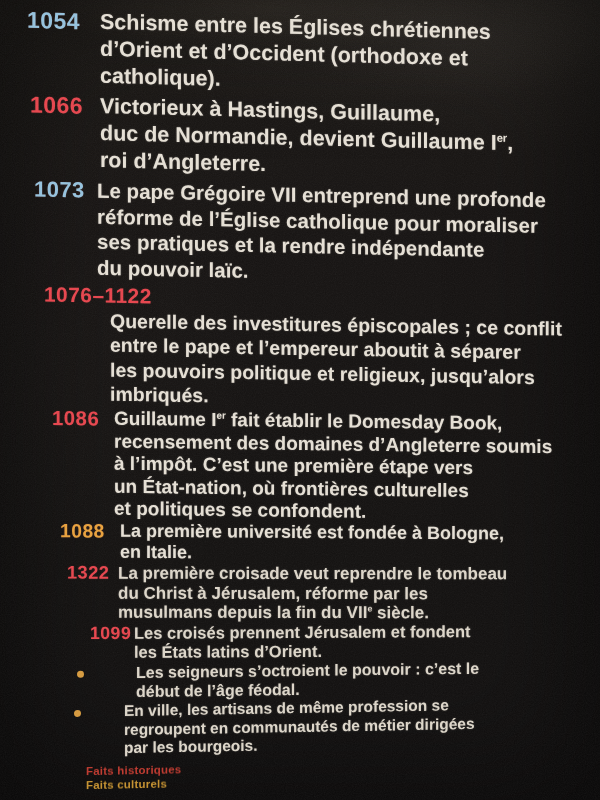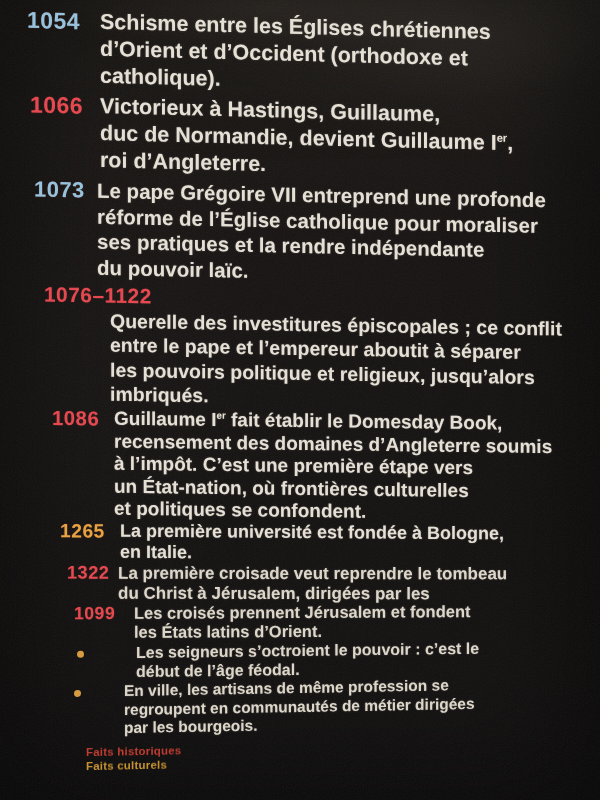--- a/index.html
+++ b/index.html
@@ -126,35 +126,36 @@
           <span class="date" style="color: rgb(232, 69, 77); text-align: center;">1086</span>
           <div class="lines">
             <div class="line">Guillaume I<sup>er</sup> fait établir le Domesday Book,</div>
             <div class="line">recensement des domaines d’Angleterre soumis</div>
             <div class="line">à l’impôt. C’est une première étape vers</div>
             <div class="line">un État-nation, où frontières culturelles</div>
             <div class="line">et politiques se confondent.</div>
           </div>
         </div>
         <div class="entry">
-          <span class="date" style="color: rgb(234, 162, 60);">1265</span>
+          <span class="date" style="color: rgb(234, 162, 60);">1088</span>
           <div class="lines">
             <div class="line">La première université est fondée à Bologne,</div>
             <div class="line">en Italie.</div>
           </div>
         </div>
         <div class="entry">
           <span class="date" style="color: rgb(232, 69, 77);">1322</span>
           <div class="lines">
             <div class="line">La première croisade veut reprendre le tombeau</div>
-            <div class="line">du Christ à Jérusalem, dirigées par les</div>
+            <div class="line">du Christ à Jérusalem, réforme par les</div>
+            <div class="line">musulmans depuis la fin du VII<sup>e</sup> siècle.</div>
           </div>
         </div>
         <div class="entry">
-          <span class="date" style="color: rgb(232, 69, 77);">1099</span>
+          <span class="date" style="color: rgb(232, 69, 77); margin-left: 16px;">1099</span>
           <div class="lines">
             <div class="line">Les croisés prennent Jérusalem et fondent</div>
             <div class="line">les États latins d’Orient.</div>
           </div>
         </div>
         <div class="entry">
           <span class="bullet-dot" style="background: rgb(215, 155, 62);"></span>
           <div class="lines">
             <div class="line">Les seigneurs s’octroient le pouvoir : c’est le</div>
             <div class="line">début de l’âge féodal.</div>

